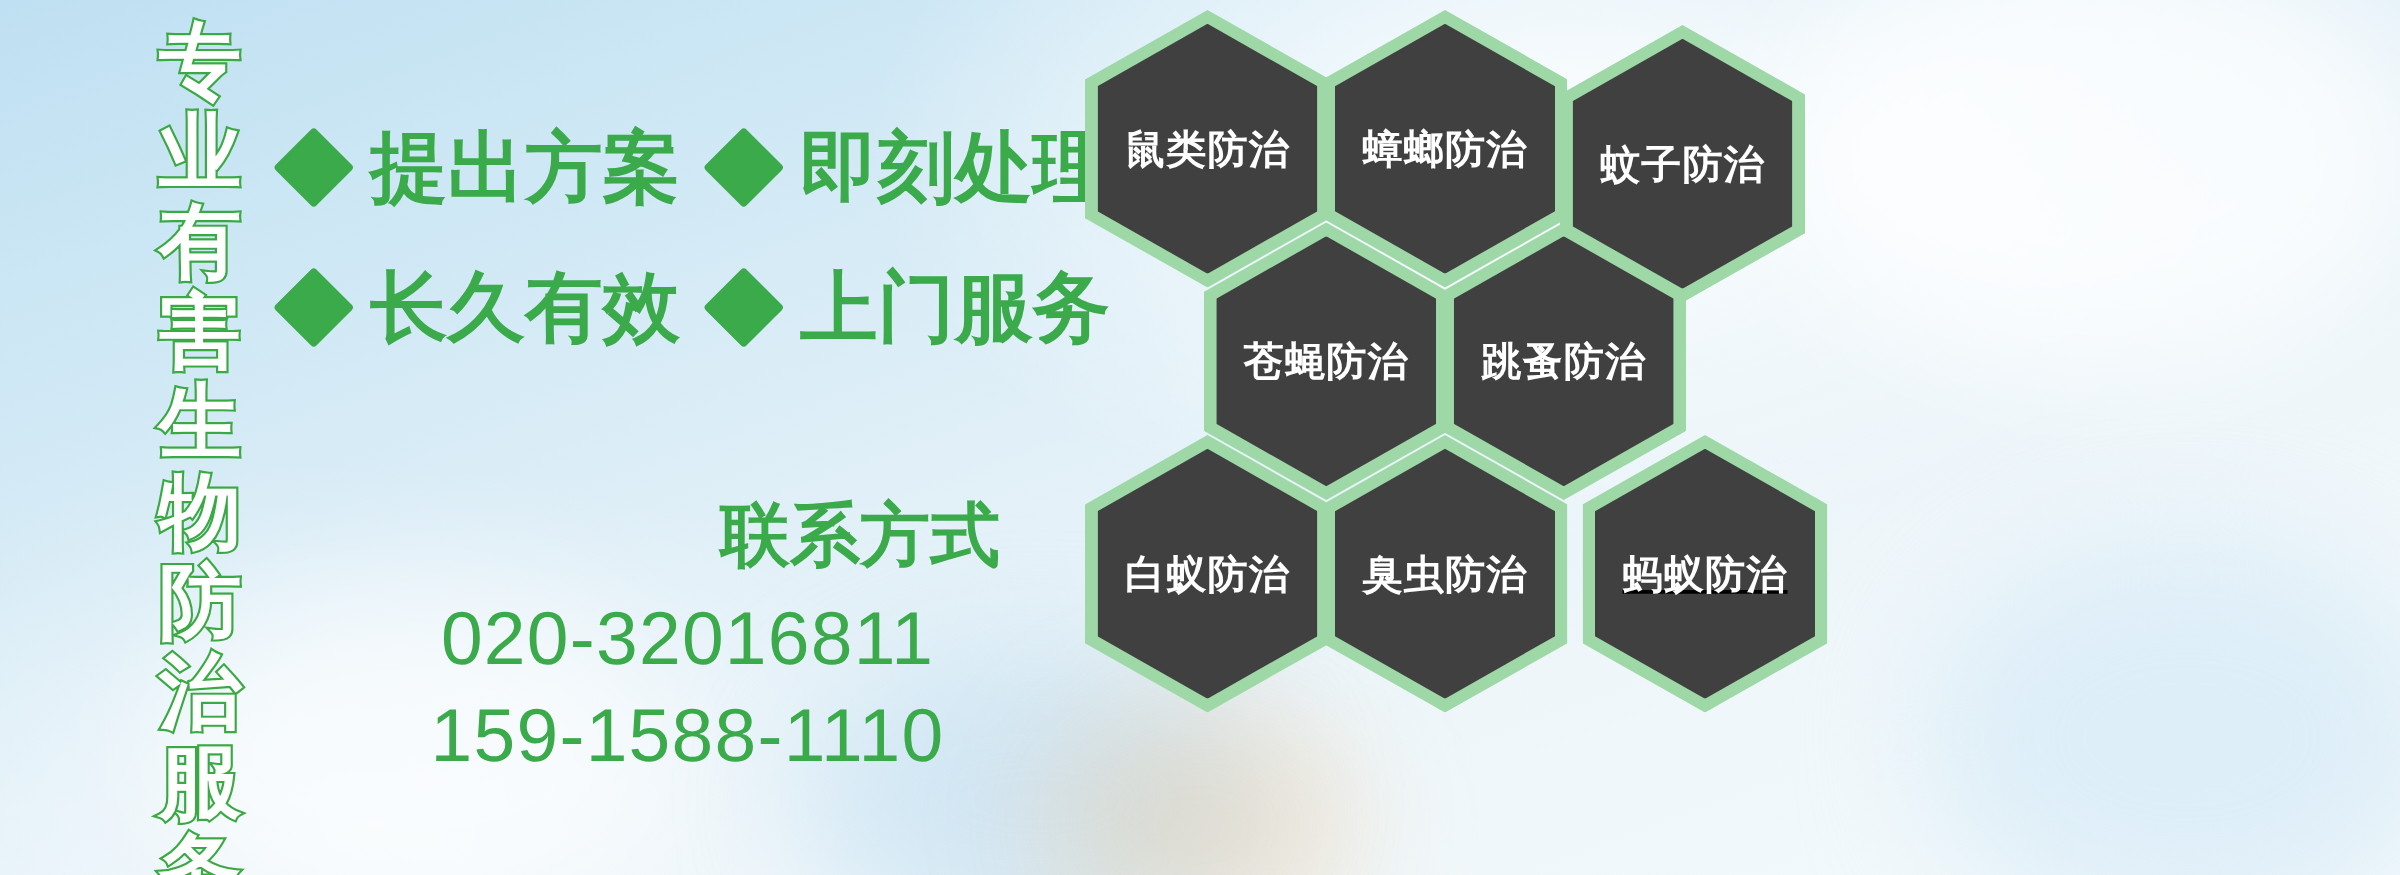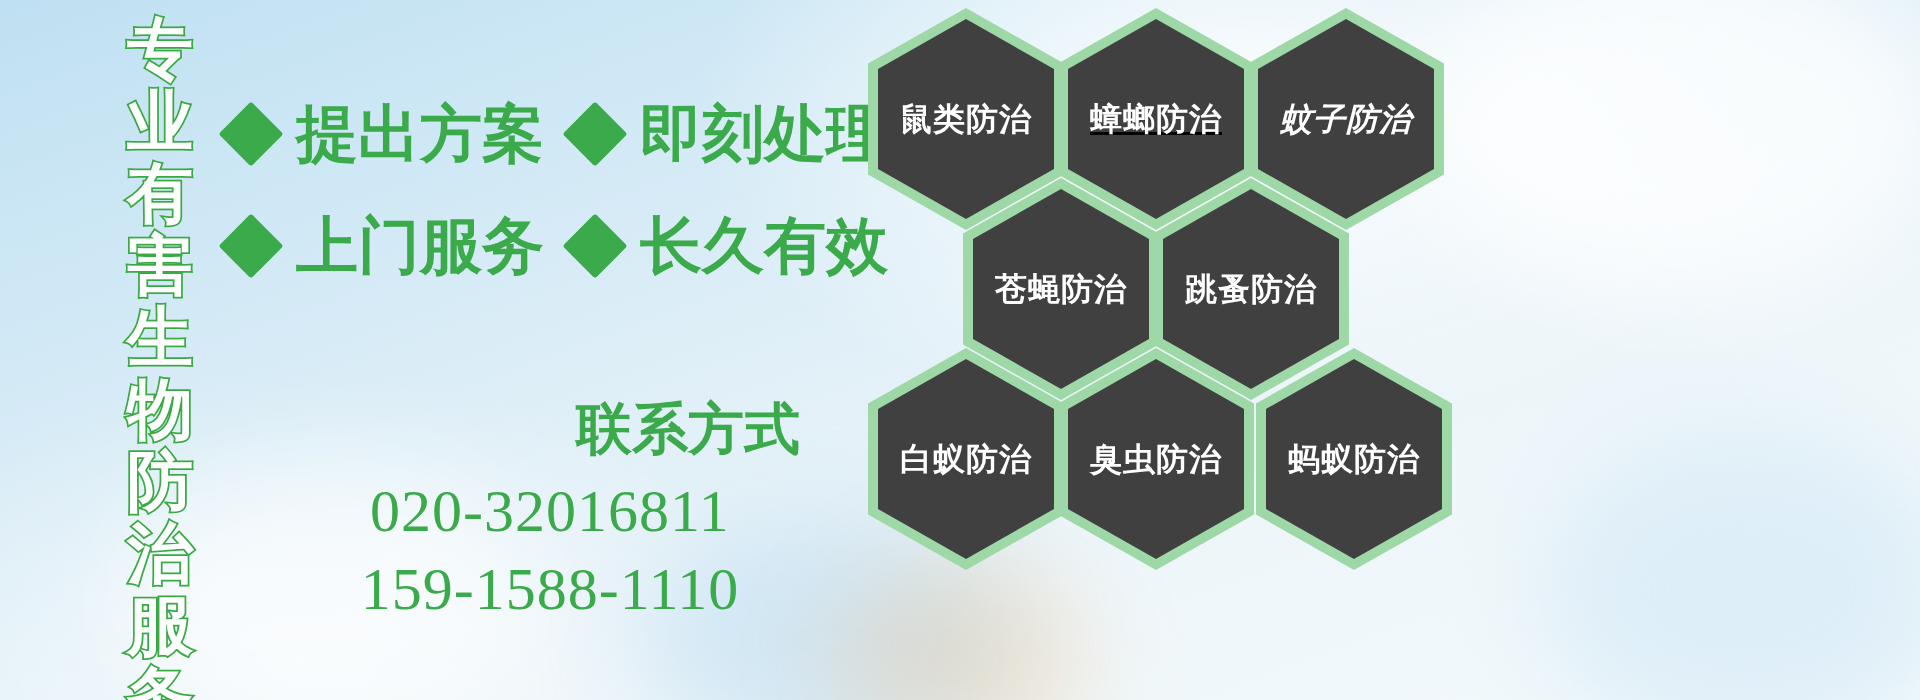--- a/index.html
+++ b/index.html
@@ -113,21 +113,21 @@
     margin-left: 122px;
     font-family: "DejaVu Sans", "Liberation Sans", sans-serif;
     text-align: right;
   }
   .contact-phone {
     font-size: 60px;
     line-height: 78px;
     font-weight: 400;
     color: #3aaa4b;
     letter-spacing: 1px;
-    font-family: Liberation Serif, serif;
+    font-family: Liberation Sans, sans-serif;
   }
   #phone-1 { margin-top: 12px; }
 
   
   #hex-grid {
     position: absolute;
     left: 860px;
     top: 0px;
     width: 620px;
     height: 560px;
@@ -194,48 +194,48 @@
         <span class="feature-label">提出方案</span>
       </div>
       <div class="feature-item">
         <span class="diamond"></span>
         <span class="feature-label">即刻处理</span>
       </div>
     </div>
     <div class="feature-row">
       <div class="feature-item">
         <span class="diamond"></span>
+        <span class="feature-label">长久有效</span>
+      </div>
+      <div class="feature-item">
+        <span class="diamond"></span>
         <span class="feature-label">上门服务</span>
-      </div>
-      <div class="feature-item">
-        <span class="diamond"></span>
-        <span class="feature-label">长久有效</span>
       </div>
     </div>
   </div>
 
   <div id="contact">
     <div id="contact-heading">联系方式</div>
     <div id="phone-1" class="contact-phone">020-32016811</div>
     <div id="phone-2" class="contact-phone">159-1588-1110</div>
   </div>
 
   <div id="hex-grid">
 
     <div class="hex" style="left:8px;   top:8px;">
       <div class="hex-inner">
         <span class="hex-label">鼠类防治</span>
       </div>
     </div>
-    <div class="hex" style="left:198px; top:8px;text-decoration:underline;">
+    <div class="hex" style="left:198px; top:8px;">
       <div class="hex-inner">
         <span class="hex-label">蟑螂防治</span>
       </div>
     </div>
-    <div class="hex" style="left:388px; top:8px;font-style:italic;">
+    <div class="hex" style="left:388px; top:20px;">
       <div class="hex-inner">
         <span class="hex-label">蚊子防治</span>
       </div>
     </div>
 
     <div class="hex" style="left:103px; top:178px;">
       <div class="hex-inner">
         <span class="hex-label">苍蝇防治</span>
       </div>
     </div>
@@ -248,21 +248,21 @@
     <div class="hex" style="left:293px; top:178px;">
       <div class="hex-inner">
         <span class="hex-label">跳蚤防治</span>
       </div>
     </div>
     <div class="hex" style="left:198px; top:348px;">
       <div class="hex-inner">
         <span class="hex-label">臭虫防治</span>
       </div>
     </div>
-    <div class="hex" style="left:396px; top:348px;">
+    <div class="hex" style="left:406px; top:348px;text-decoration:underline;">
       <div class="hex-inner">
         <span class="hex-label">蚂蚁防治</span>
       </div>
     </div>
 
   </div>
 
 </div>
 
 </body></html>

